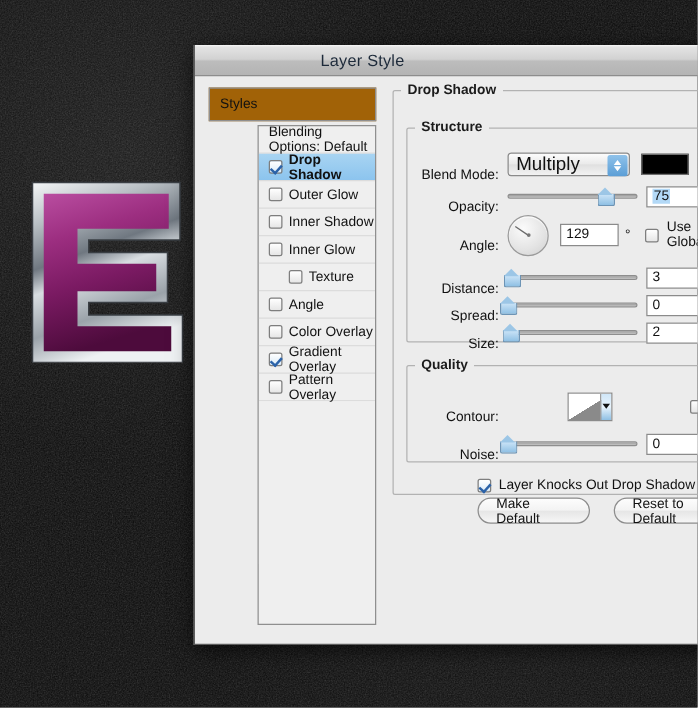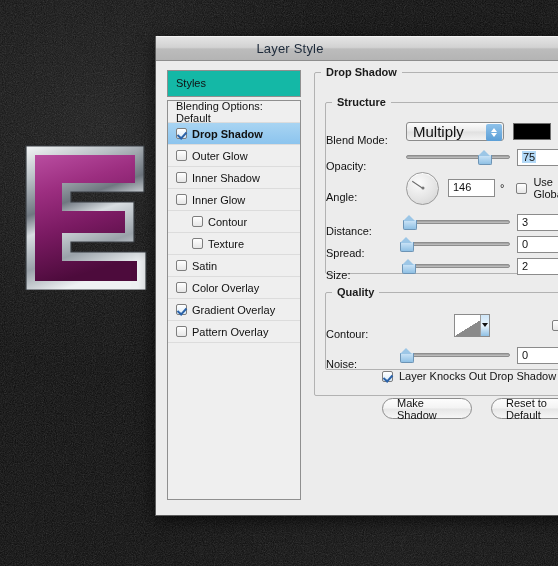--- a/index.html
+++ b/index.html
@@ -62,35 +62,36 @@
   }
 
   
   #styles-col {
     position: absolute;
     left: 11px; top: 34px;
     width: 134px; height: 430px;
   }
   .lbox {
     border: 1px solid #8f8f8f;
-    background: #14b8a6;
+    background: #a16207;
   }
   #styles-header {
     height: 25px;
     line-height: 24px;
     padding-left: 8px;
     font-size: 11px;
     color: #111;
     border-bottom: none;
   }
   #styles-list {
     margin-top: 3px;
     height: 400px;
     background: #efefef;
     overflow: hidden;
+    margin-left: 39px;
   }
   .srow {
     height: 22px;
     display: flex;
     align-items: center;
     padding-left: 8px;
     font-size: 11px;
     color: #111;
     border-bottom: 1px solid #dcdcdc;
     user-select: none;
@@ -151,21 +152,21 @@
   #gb-quality    { left: 10px; top: 208px; width: 242px; height: 84px; }
 
   .row {
     position: absolute;
     display: flex;
     align-items: center;
     height: 18px;
     font-size: 11px;
     color: #111;
   }
-  .rl { width: 80px; padding-right: 7px; flex:0 0 auto;margin-top:18px; }
+  .rl { width: 80px; text-align: right; padding-right: 7px; flex:0 0 auto;margin-top:18px; }
 
   
   .sel-box {
     width: 98px; height: 19px;
     border: 1px solid #8b8b8b;
     border-radius: 3px;
     background: linear-gradient(to bottom,#fcfcfc 0%,#eaeaea 48%,#e0e0e0 52%,#f2f2f2 100%);
     display: flex; align-items: center;
     font-size: 15px; color: #111;
     padding-left: 6px;
@@ -384,29 +385,25 @@
           <div class="srow">
             <span class="cb"></span>
             <span class="lbl">Inner Shadow</span>
           </div>
           <div class="srow">
             <span class="cb"></span>
             <span class="lbl">Inner Glow</span>
           </div>
           <div class="srow indent">
             <span class="cb"></span>
-            <span class="lbl">Contour</span>
-          </div>
-          <div class="srow indent">
-            <span class="cb"></span>
             <span class="lbl">Texture</span>
           </div>
           <div class="srow">
             <span class="cb"></span>
-            <span class="lbl">Satin</span>
+            <span class="lbl">Angle</span>
           </div>
           <div class="srow">
             <span class="cb"></span>
             <span class="lbl">Color Overlay</span>
           </div>
           <div class="srow">
             <span class="cb on"></span>
             <span class="lbl">Gradient Overlay</span>
           </div>
           <div class="srow">
@@ -447,21 +444,21 @@
           <div class="numfield"><span class="hl">75</span></div>
 
         </div>
 
         <div class="row" style="left:0; top:62px; height:36px;">
           <span class="rl">Angle:</span>
           <div class="dial">
             <div class="hand" id="angle-hand" style="transform: rotate(-146deg);"></div>
             <div class="dot"></div>
           </div>
-          <div class="numfield angle-field"><span>146</span></div>
+          <div class="numfield angle-field"><span>129</span></div>
           <span class="deg">°</span>
           <span class="cbrow" style="margin-left:12px;">
             <span class="cb" id="cb-useglobal"></span>
             <span class="lbl">Use Global</span>
           </span>
         </div>
 
         <div class="row" style="left:0; top:105px;">
           <span class="rl">Distance:</span>
           <div class="slider">
@@ -514,22 +511,22 @@
           <span class="rl">Noise:</span>
           <div class="slider">
             <div class="track"></div>
             <div class="knob" id="knob-noise" style="left: 0%;"></div>
           </div>
           <div class="numfield"><span>0</span></div>
 
         </div>
       </fieldset>
 
-      <div class="cbrow" style="position:absolute; left:67px; top:292px;">
+      <div class="cbrow" style="position:absolute; left:67px; top:304px;">
         <span class="cb on" id="cb-knockout"></span>
         <span class="lbl">Layer Knocks Out Drop Shadow</span>
       </div>
 
-      <div class="pillbtn" style="position:absolute; left:67px; top:320px; width:90px;">Make Shadow</div>
+      <div class="pillbtn" style="position:absolute; left:67px; top:320px; width:90px;">Make Default</div>
       <div class="pillbtn" style="position:absolute; left:176px; top:320px; width:100px;">Reset to Default</div>
     </fieldset>
   </div>
 </div>
 
 </body></html>

